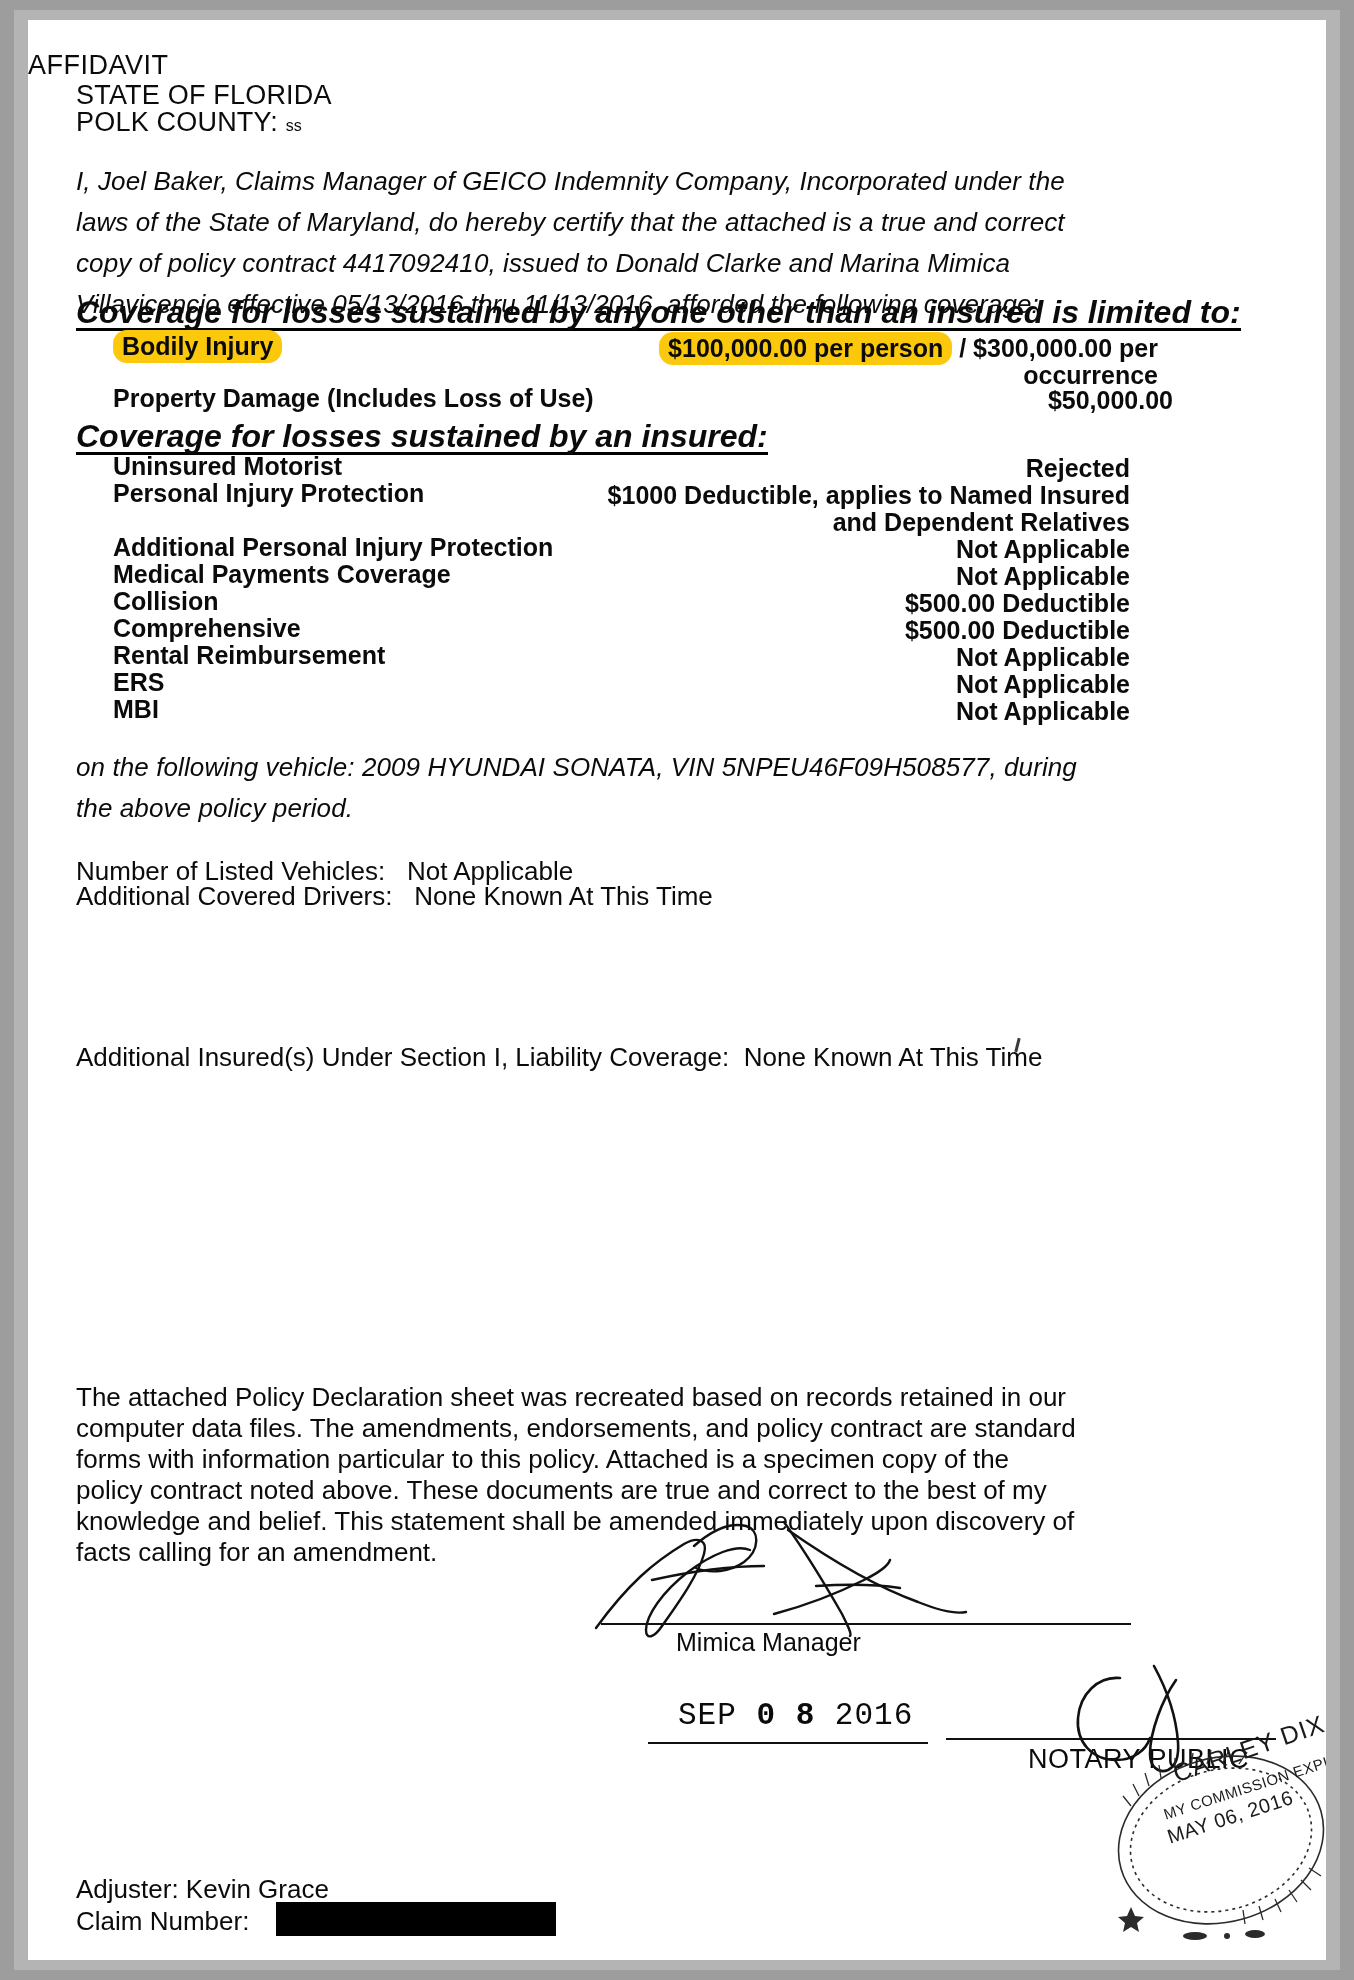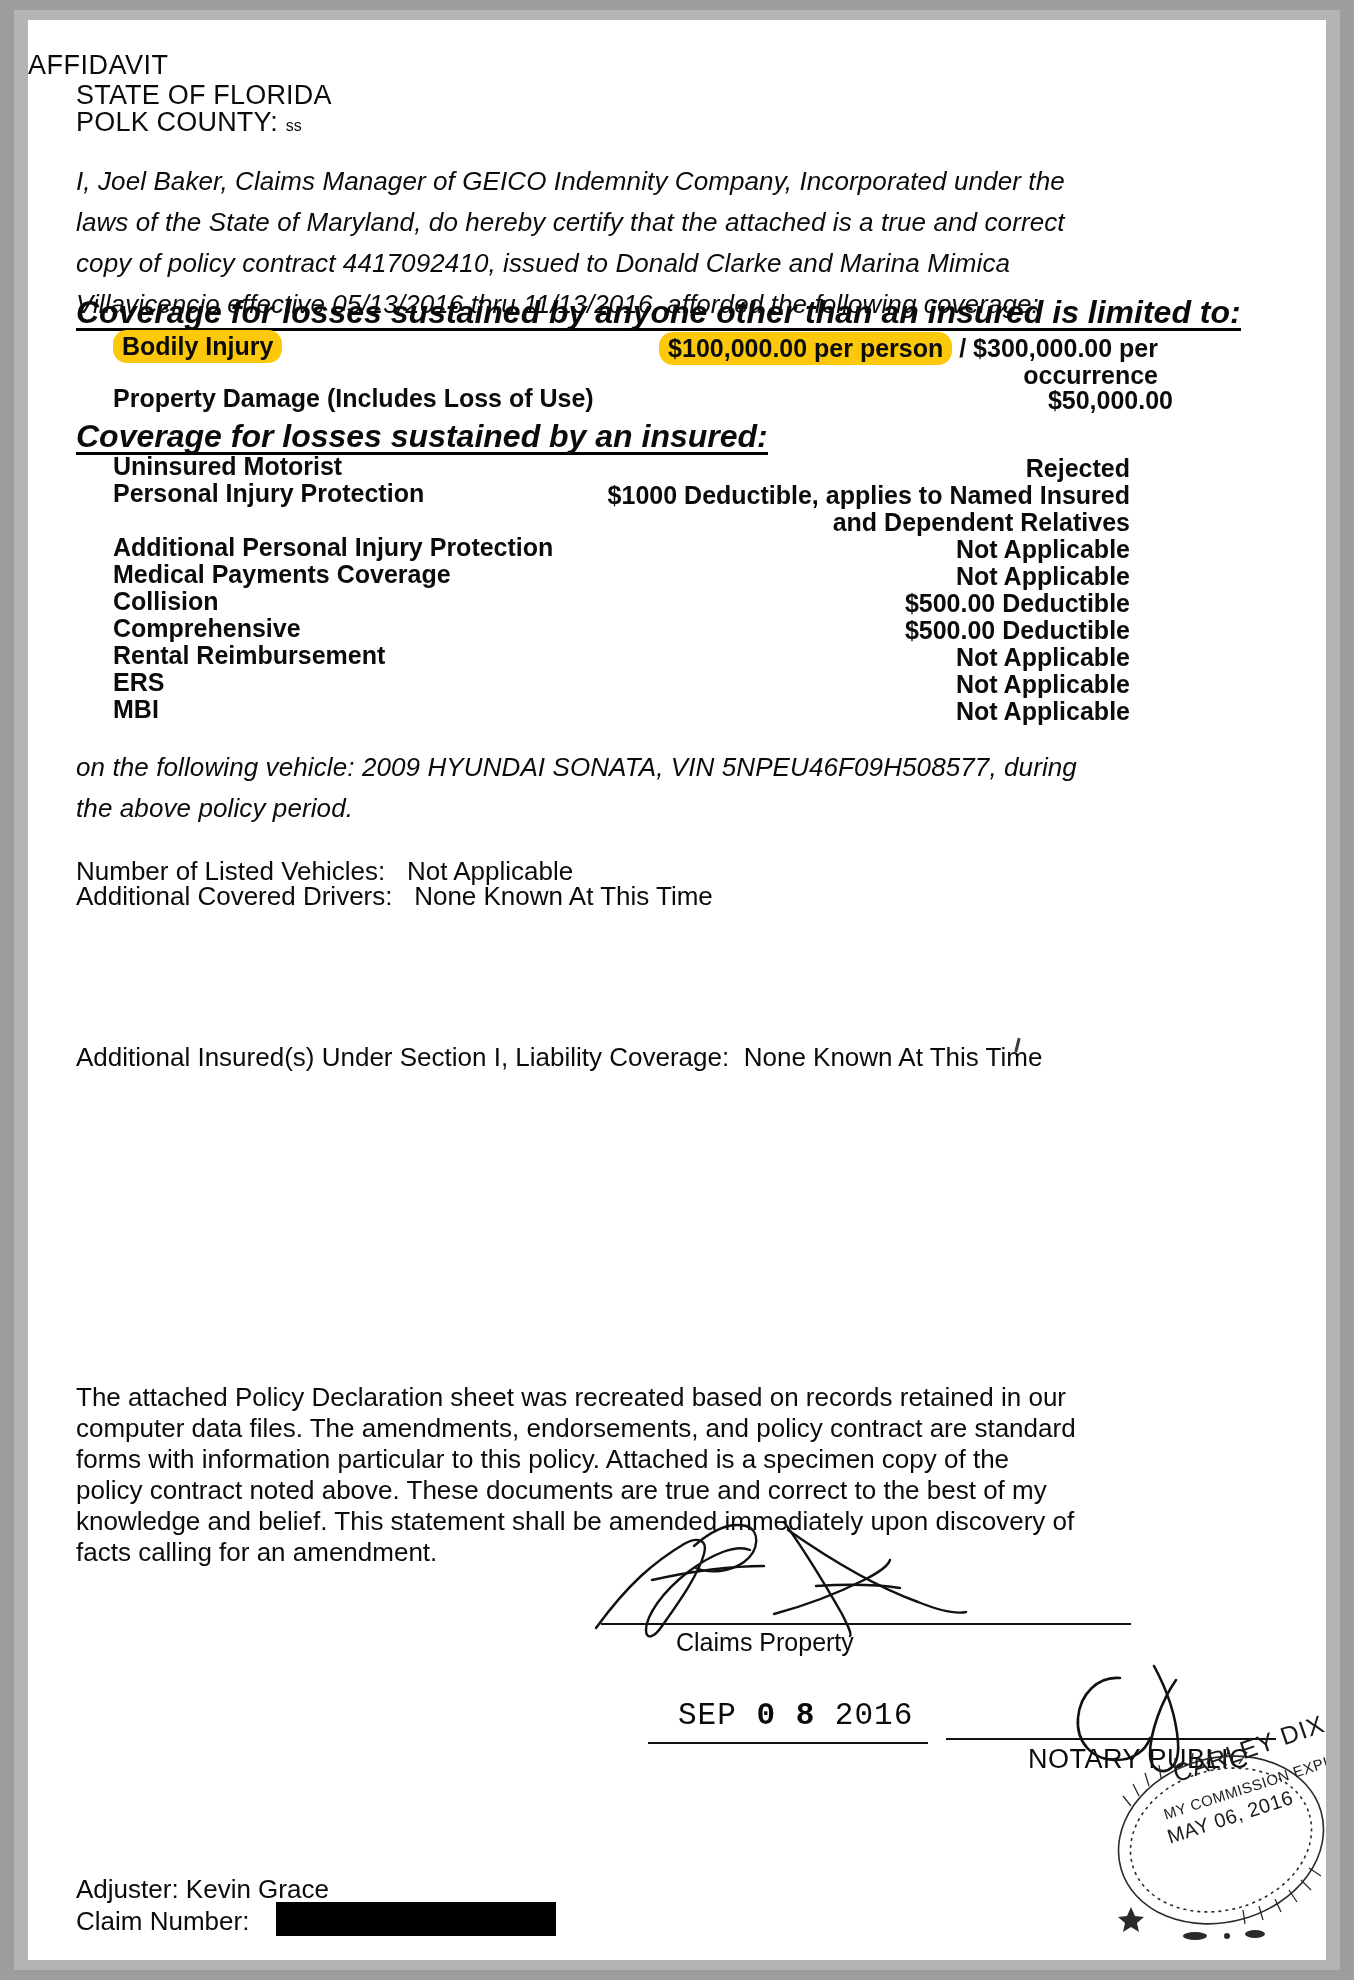--- a/index.html
+++ b/index.html
@@ -357,21 +357,21 @@
           <path d="M8,118 C40,74 66,52 96,34 C110,26 120,30 116,44 C110,66 88,96 74,116 C66,128 58,130 58,120 C58,106 74,82 100,62 C124,44 148,34 162,40"></path>
           <path d="M106,36 C124,20 142,12 158,16 C172,20 172,40 156,52 C142,62 122,64 108,58"></path>
           <path d="M64,70 C100,62 140,56 176,56"></path>
           <path d="M196,12 C216,40 238,76 254,104 C260,116 264,124 262,126"></path>
           <path d="M186,104 C216,96 248,84 276,70 C292,62 300,56 302,50"></path>
           <path d="M228,76 C258,74 286,74 312,78"></path>
           <path d="M200,20 C240,48 286,76 330,92 C350,100 368,104 378,102"></path>
         </g>
       </svg>
       <div class="sig-line" id="sig-rule"></div>
-      <div class="sig-caption">Claims Property</div>
+      <div class="sig-caption">Mimica Manager</div>
 
       <div id="date-stamp">
         <span>SEP</span>
         <span class="bold-day">0 8</span>
         <span>2016</span>
       </div>
 
       <div class="sig-line" id="sworn-rule"></div>
       <div class="sig-line" id="notary-rule"></div>
       <div id="notary-label">NOTARY PUBLIC</div>

